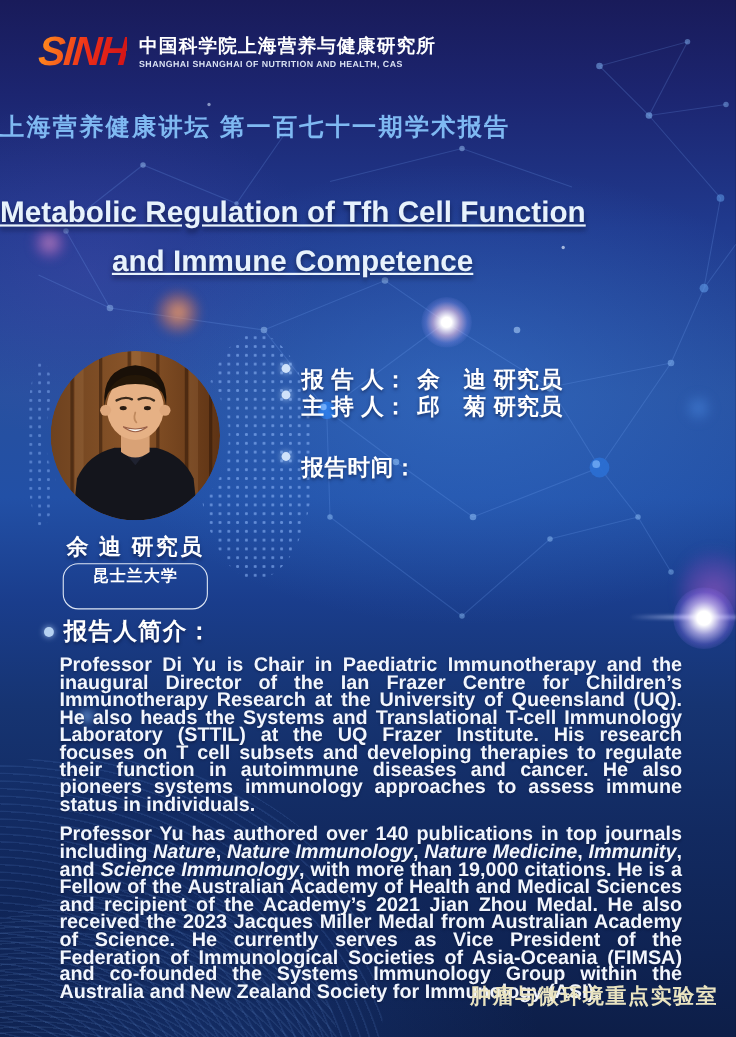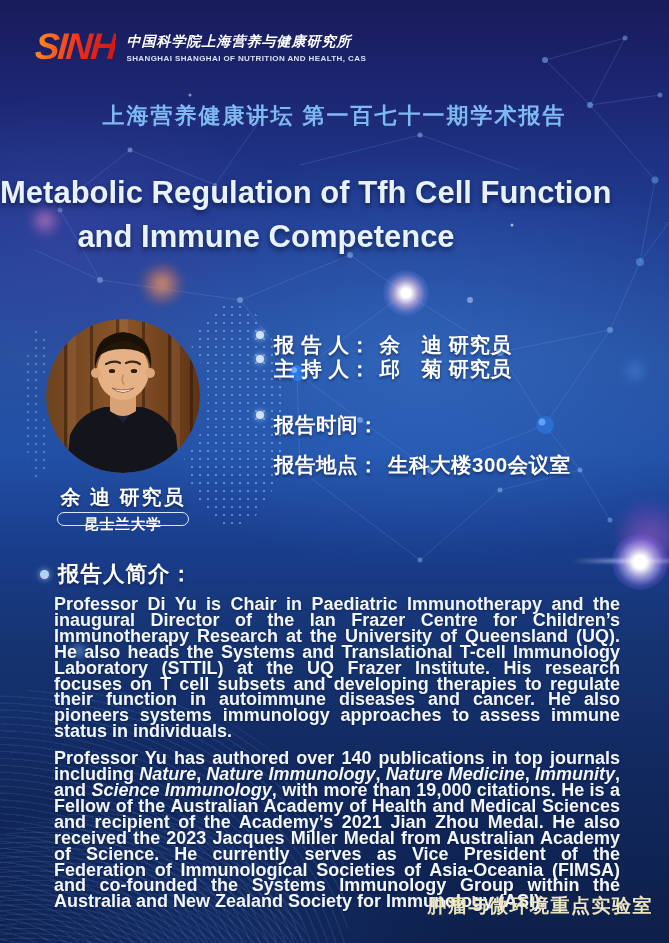--- a/index.html
+++ b/index.html
@@ -47,35 +47,35 @@
   .dots-l{left:24px;top:328px;width:28px;height:152px;opacity:.8;
     -webkit-mask:radial-gradient(circle at 99px 69px, rgba(0,0,0,0) 81px, #000 83px);
             mask:radial-gradient(circle at 99px 69px, rgba(0,0,0,0) 81px, #000 83px);}
 
   
   .logo-row{left:35px;top:27px;display:flex;align-items:center;gap:11px;}
   .sinh{font-size:37px;font-weight:900;font-style:italic;letter-spacing:-2px;line-height:40px;
     background:linear-gradient(100deg,#ff8a1e 5%,#ee2d18 55%,#d41616 95%);
     -webkit-background-clip:text;background-clip:text;color:transparent;transform:skewX(-4deg);}
   .org{display:flex;flex-direction:column;justify-content:center;}
-  .org-cn{font-size:14px;font-weight:bold;color:#ffffff;letter-spacing:1px;line-height:21px;font-style:italic;}
+  .org-cn{font-size:17px;font-weight:bold;color:#ffffff;letter-spacing:1px;line-height:21px;}
   .org-en{font-size:8px;font-weight:bold;color:#d9e1f2;letter-spacing:.4px;margin-top:2px;}
 
-  .series{left:0;top:101px;width:669px;text-align:center;font-size:22px;font-weight:bold;
+  .series{left:0;top:101px;width:669px;font-size:22px;font-weight:bold;
     color:#7fb9f2;letter-spacing:2px;white-space:nowrap;}
 
   .title{left:0;top:171px;width:532px;text-align:center;font-weight:bold;color:#e7f2fc;
-    font-size:31px;line-height:44px;text-shadow:0 3px 5px rgba(8,12,42,.6);}
+    font-size:27px;line-height:44px;text-shadow:0 3px 5px rgba(8,12,42,.6);text-decoration:underline;}
   .title span{display:block;white-space:nowrap;}
 
   
   .photo{left:46px;top:319px;width:154px;height:154px;border-radius:50%;overflow:hidden;}
   .speaker-name{left:23px;top:484px;width:200px;text-align:center;font-size:20px;font-weight:bold;
     color:#ffffff;letter-spacing:2px;text-shadow:0 2px 3px rgba(10,15,45,.55);white-space:nowrap;}
-  .affil-pill{left:57px;top:512px;width:132px;height:14px;border:1.5px solid rgba(238,244,253,.92);
+  .affil-pill{left:57px;top:512px;width:132px;height:42px;border:1.5px solid rgba(238,244,253,.92);
     border-radius:14px;box-sizing:border-box;text-align:center;line-height:23px;font-size:14.5px;
     font-weight:bold;color:#ffffff;letter-spacing:1px;}
 
   
   .drow{position:absolute;left:256px;display:flex;white-space:nowrap;}
   .dbullet{width:8px;height:8px;border-radius:50%;background:#cfe2fa;margin-right:10px;
     box-shadow:0 0 6px rgba(190,220,255,.9);flex:0 0 auto;}
   .dbullet.hidden{visibility:hidden;}
   .dlabel,.dvalue{font-size:20.5px;font-weight:bold;color:#ffffff;
     text-shadow:0 2px 3px rgba(8,14,45,.5);letter-spacing:.5px;}
@@ -239,25 +239,20 @@
   </div>
   <div class="drow" style="top:355px">
     <span class="dbullet"></span>
     <span class="dlabel">主 持 人：</span>
     <span class="dvalue">邱　菊 研究员</span>
   </div>
   <div class="drow" style="top:411px">
     <span class="dbullet"></span>
     <span class="dlabel">报告时间：</span>
   </div>
-  <div class="drow" style="top:451px">
-    <span class="dbullet hidden"></span>
-    <span class="dlabel">报告地点：</span>
-    <span class="dvalue">生科大楼300会议室</span>
-  </div>
 
   <div class="abs bio-bullet"></div>
   <div class="abs bio-head">报告人简介：</div>
   <div class="abs bio-text">
     <p>Professor Di Yu is Chair in Paediatric Immunotherapy and the inaugural Director of the Ian Frazer Centre for Children’s Immunotherapy Research at the University of Queensland (UQ). He also heads the Systems and Translational T-cell Immunology Laboratory (STTIL) at the UQ Frazer Institute. His research focuses on T cell subsets and developing therapies to regulate their function in autoimmune diseases and cancer. He also pioneers systems immunology approaches to assess immune status in individuals.</p>
     <p><span>Professor Yu has authored over 140 publications in top journals including </span><i>Nature</i><span>, </span><i>Nature Immunology</i><span>, </span><i>Nature Medicine</i><span>, </span><i>Immunity</i><span>, and </span><i>Science Immunology</i><span>, with more than 19,000 citations. He is a Fellow of the Australian Academy of Health and Medical Sciences and recipient of the Academy’s 2021 Jian Zhou Medal. He also received the 2023 Jacques Miller Medal from Australian Academy of Science. He currently serves as Vice President of the Federation of Immunological Societies of Asia-Oceania (FIMSA) and co-founded the Systems Immunology Group within the Australia and New Zealand Society for Immunology (ASI).</span></p>
   </div>
 
   <div class="abs footer-lab">肿瘤与微环境重点实验室</div>
 

